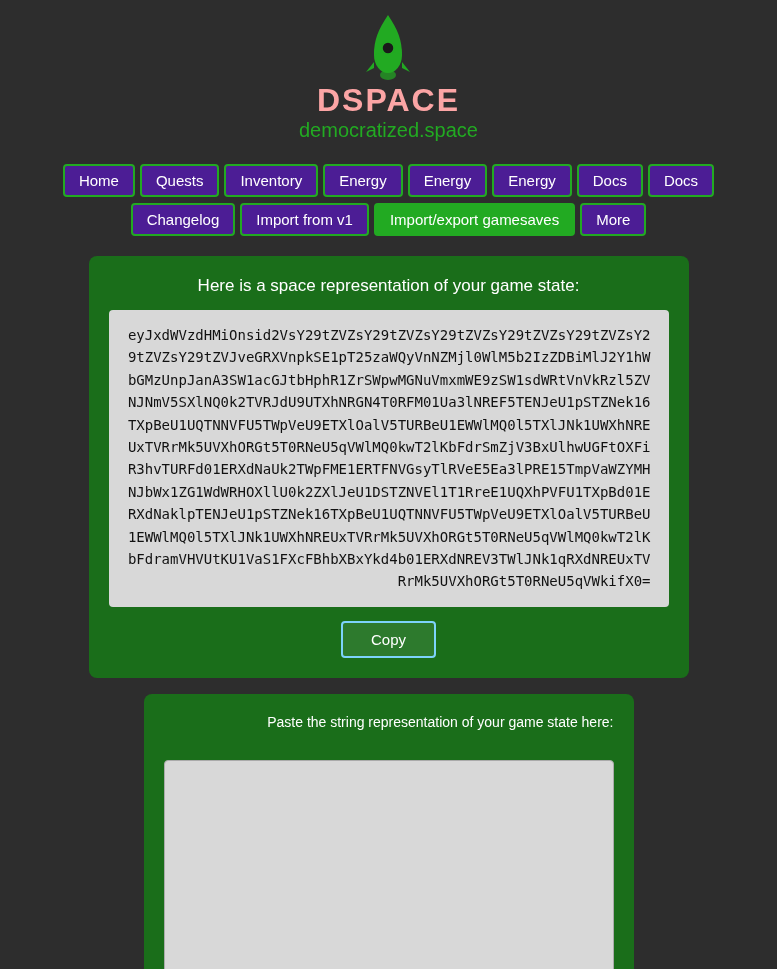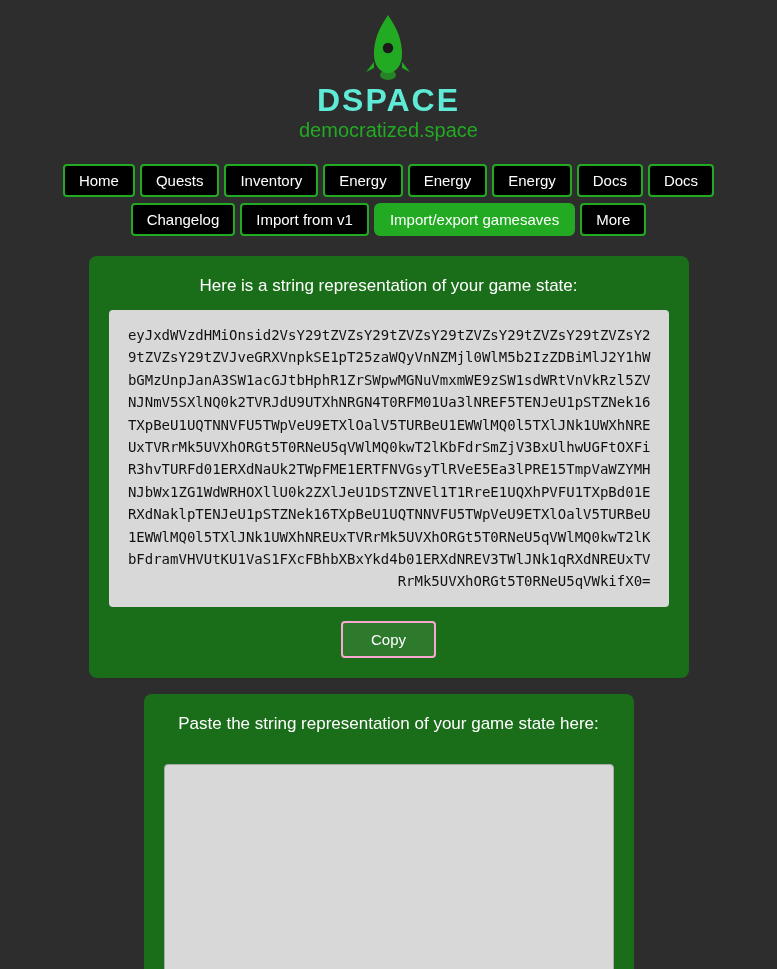--- a/index.html
+++ b/index.html
@@ -33,21 +33,21 @@
       align-items: center;
     }
 
     .logo-rocket {
       width: 60px;
       height: 70px;
       margin-bottom: 2px;
     }
 
     .site-title {
-      color: #5eead4;
+      color: #fca5a5;
       font-size: 32px;
       font-weight: bold;
       letter-spacing: 2px;
     }
 
     .site-subtitle {
       color: #22aa22;
       font-size: 20px;
       margin-bottom: 12px;
     }
@@ -61,34 +61,33 @@
     }
 
     .nav-row {
       display: flex;
       flex-wrap: wrap;
       justify-content: center;
       gap: 5px;
     }
 
     .nav-btn {
-      background-color: #000000;
+      background-color: #4c1d95;
       color: #ffffff;
       border: 2px solid #22aa22;
       border-radius: 4px;
       padding: 6px 14px;
       font-size: 15px;
       cursor: pointer;
       font-family: Arial, sans-serif;
     }
 
     .nav-btn.active {
       background-color: #22aa22;
       color: #ffffff;
-      border-radius: 6px;
     }
 
     .export-card {
       background-color: #1a6e1a;
       border-radius: 8px;
       padding: 20px;
       width: 600px;
       margin-bottom: 16px;
       display: flex;
       flex-direction: column;
@@ -112,43 +111,43 @@
       color: #111111;
       word-break: break-all;
       line-height: 1.6;
       margin-bottom: 14px;
       text-align: right;
     }
 
     .copy-btn {
       background-color: #2d7a2d;
       color: #ffffff;
-      border: 2px solid #f9a8d4;
+      border: 2px solid #7dd3fc;
       border-radius: 4px;
       padding: 8px 28px;
       font-size: 15px;
       cursor: pointer;
       font-family: Arial, sans-serif;
     }
 
     .import-card {
       background-color: #1a6e1a;
       border-radius: 8px;
       padding: 20px;
       width: 490px;
       display: flex;
       flex-direction: column;
       align-items: center;
     }
 
     .import-label {
       color: #ffffff;
-      font-size: 17px;
+      font-size: 14px;
       margin-bottom: 30px;
-      text-align: center;
+      text-align: right;
       width: 100%;
     }
 
     .import-textarea {
       width: 100%;
       height: 220px;
       background-color: #d8d8d8;
       border: 1px solid #aaa;
       border-radius: 4px;
       padding: 10px;
@@ -195,21 +194,21 @@
   </div>
   <div class="nav-row">
     <button class="nav-btn">Changelog</button>
     <button class="nav-btn">Import from v1</button>
     <button class="nav-btn active">Import/export gamesaves</button>
     <button class="nav-btn">More</button>
   </div>
 </div>
 
 <div class="export-card">
-  <div class="card-label">Here is a string representation of your game state:</div>
+  <div class="card-label">Here is a space representation of your game state:</div>
   <div class="game-state-display">eyJxdWVzdHMiOnsid2VsY29tZVZsY29tZVZsY29tZVZsY29tZVZsY29tZVZsY29tZVZsY29tZVJveGRXVnpkSE1pT25zaWQyVnNZMjl0WlM5b2IzZDBiMlJ2Y1hWbGMzUnpJanA3SW1acGJtbHphR1ZrSWpwMGNuVmxmWE9zSW1sdWRtVnVkRzl5ZVNJNmV5SXlNQ0k2TVRJdU9UTXhNRGN4T0RFM01Ua3lNREF5TENJeU1pSTZNek16TXpBeU1UQTNNVFU5TWpVeU9ETXlOalV5TURBeU1EWWlMQ0l5TXlJNk1UWXhNREUxTVRrMk5UVXhORGt5T0RNeU5qVWlMQ0kwT2lKbFdrSmZjV3BxUlhwUGFtOXFiR3hvTURFd01ERXdNaUk2TWpFME1ERTFNVGsyTlRVeE5Ea3lPRE15TmpVaWZYMHNJbWx1ZG1WdWRHOXllU0k2ZXlJeU1DSTZNVEl1T1RreE1UQXhPVFU1TXpBd01ERXdNaklpTENJeU1pSTZNek16TXpBeU1UQTNNVFU5TWpVeU9ETXlOalV5TURBeU1EWWlMQ0l5TXlJNk1UWXhNREUxTVRrMk5UVXhORGt5T0RNeU5qVWlMQ0kwT2lKbFdramVHVUtKU1VaS1FXcFBhbXBxYkd4b01ERXdNREV3TWlJNk1qRXdNREUxTVRrMk5UVXhORGt5T0RNeU5qVWkifX0=</div>
   <button class="copy-btn">Copy</button>
 </div>
 
 <div class="import-card">
   <div class="import-label">Paste the string representation of your game state here:</div>
   <textarea class="import-textarea" placeholder="" style=""></textarea>
 
 </div>
 

